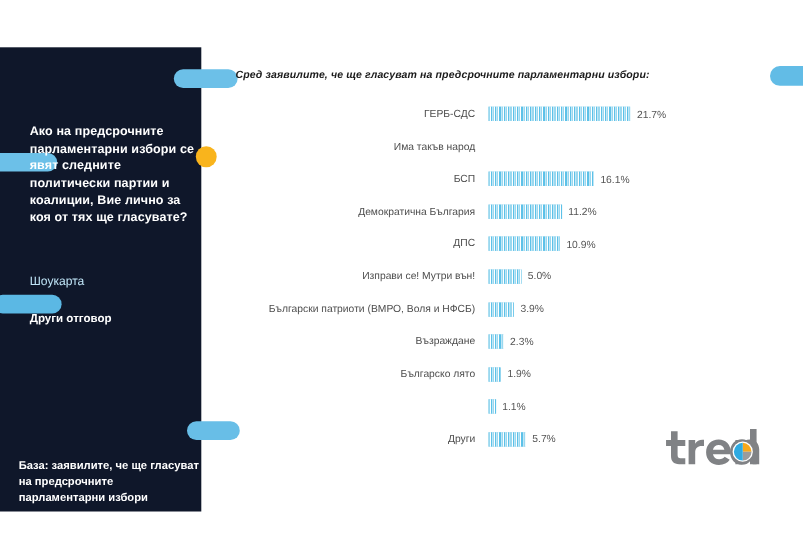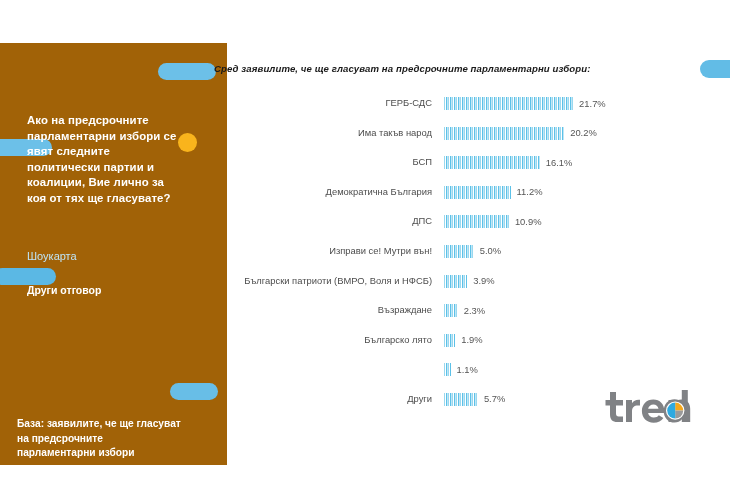--- a/index.html
+++ b/index.html
@@ -17,22 +17,21 @@
   .pill-topright{left:700px;top:60px;width:50px;height:18px;background:#62bce6;}
   .pill-title-left{left:158px;top:63px;width:58px;height:17px;background:#6cc0e8;}
   .pill-side-upper{left:-18px;top:96px;width:70px;height:17px;background:#6cc0e8;}
   .pill-side-lower{left:-6px;top:225px;width:62px;height:17px;background:#5bb8e4;}
   .pill-bottom-mid{left:170px;top:383px;width:48px;height:17px;background:#68bee7;}
   .dot-orange{position:absolute;left:178px;top:133px;width:19px;height:19px;border-radius:50%;background:#f9b41c;}
 
   
   #sidebar{
     position:absolute;left:0;top:43px;width:183px;height:422px;
-    background:#a16207;
-    padding-left:44px;
+    background:#0f172a;
   }
   #sidebar-question{
     position:absolute;left:27px;top:70px;width:150px;
     color:#ffffff;font-size:11.4px;font-weight:bold;line-height:15.5px;
     letter-spacing:.1px;
   }
   #sidebar-type{
     position:absolute;left:27px;top:207px;width:150px;
     color:#bfe4f6;font-size:11px;font-weight:normal;
   }
@@ -103,24 +102,20 @@
   <div id="chart">
       <div class="row">
         <div class="row-label">ГЕРБ-СДС</div>
         <div class="bar-wrap">
           <div class="bar" style="width: 129.1px;"></div>
           <span class="bar-value" style="left: 135.1px;">21.7%</span>
         </div>
       </div>
       <div class="row">
         <div class="row-label">Има такъв народ</div>
-        <div class="bar-wrap">
-          <div class="bar" style="width: 120.2px;"></div>
-          <span class="bar-value" style="left: 126.2px;">20.2%</span>
-        </div>
       </div>
       <div class="row">
         <div class="row-label">БСП</div>
         <div class="bar-wrap">
           <div class="bar" style="width: 95.8px;"></div>
           <span class="bar-value" style="left: 101.8px;">16.1%</span>
         </div>
       </div>
       <div class="row">
         <div class="row-label">Демократична България</div>

